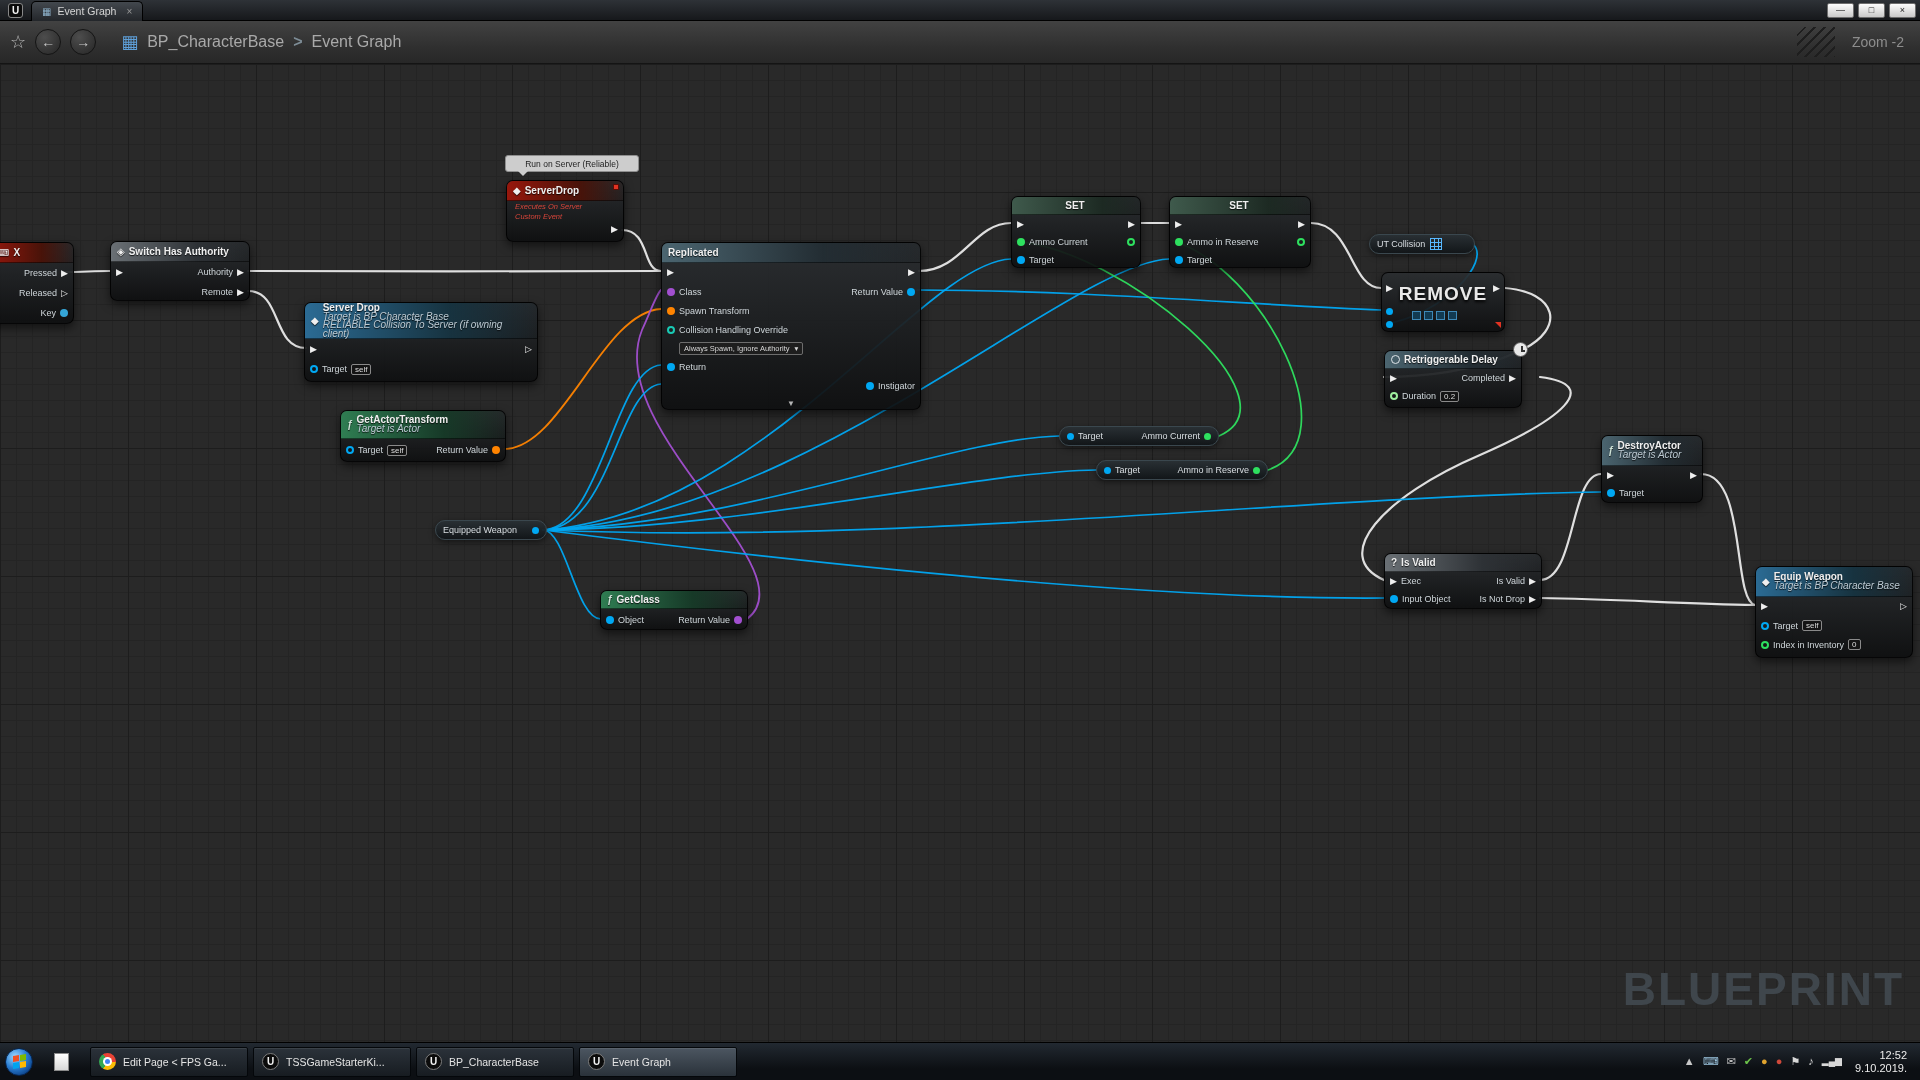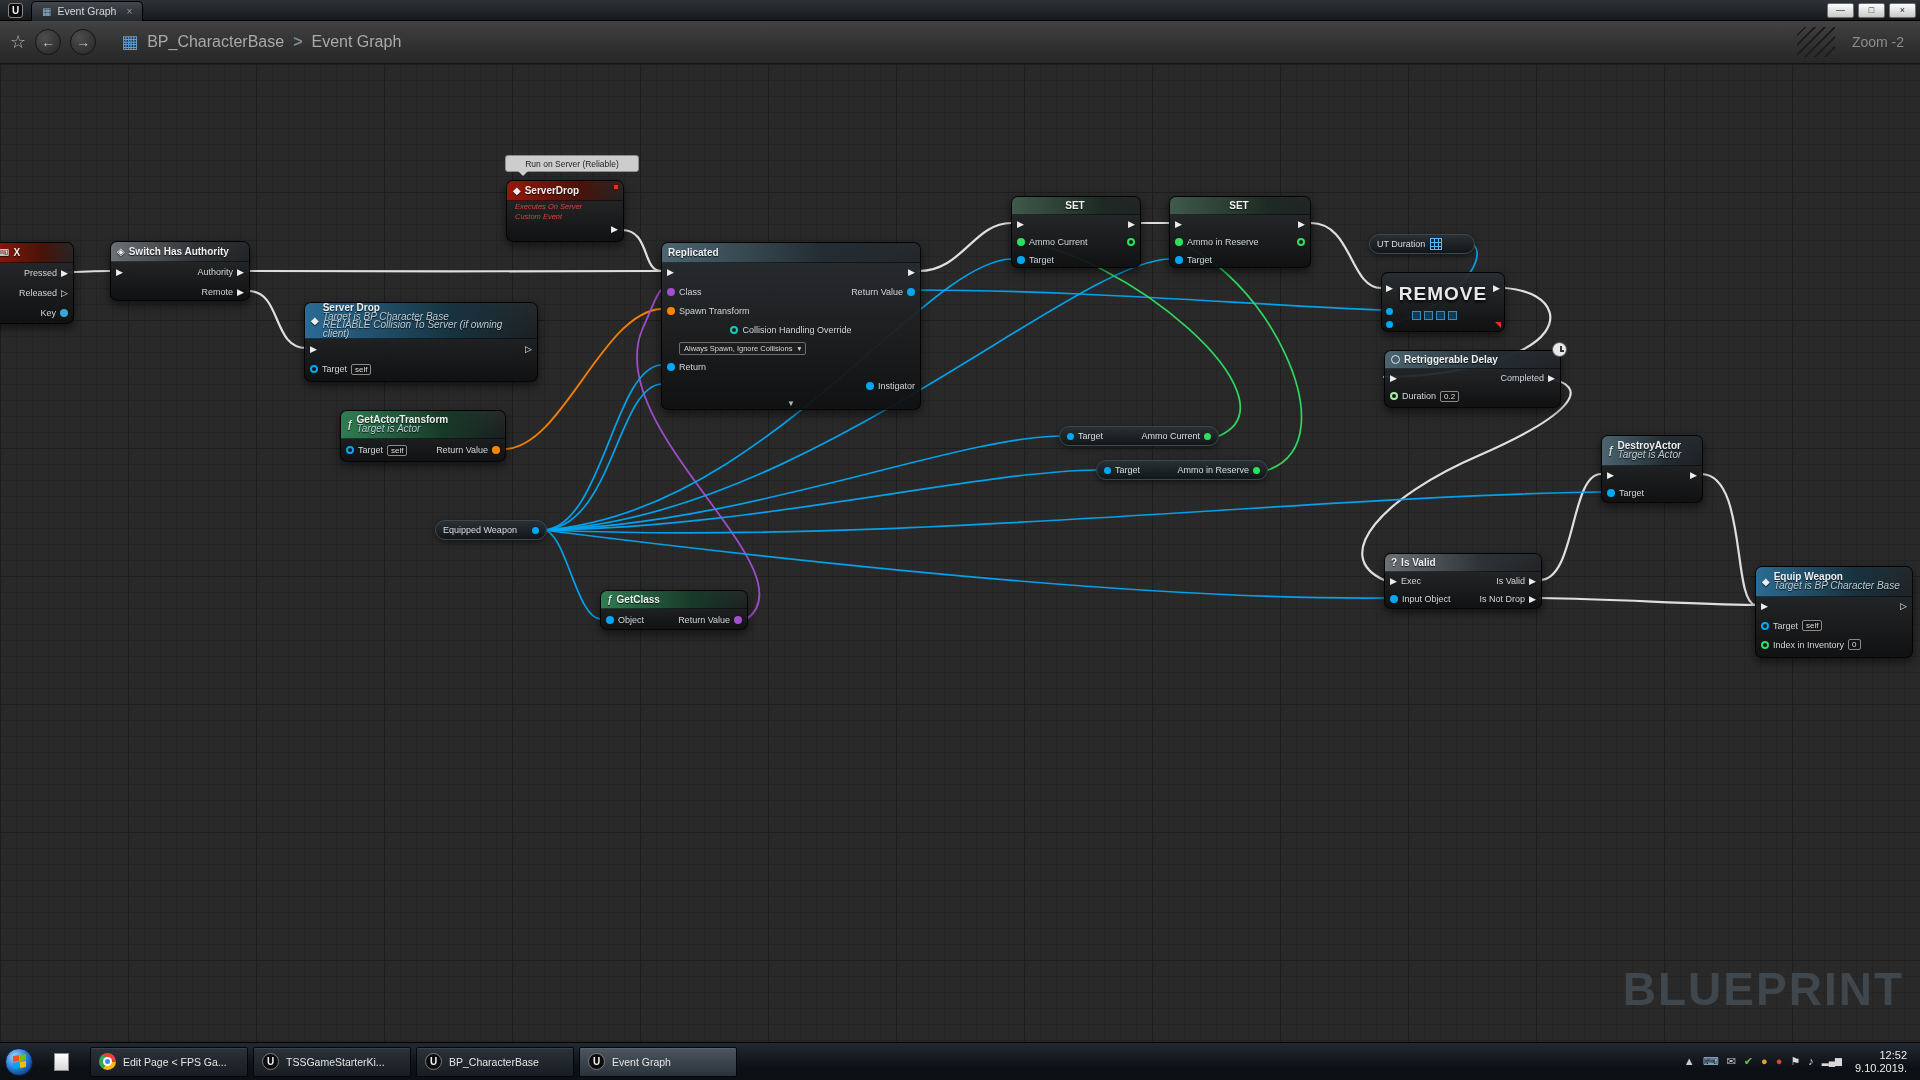--- a/index.html
+++ b/index.html
@@ -315,29 +315,29 @@
           <span class="plabel">Return Value</span>
           <span class="d f-obj"></span>
         </span>
       </div>
       <div class="nr" style="justify-content:flex-start">
         <span class="pin">
           <span class="d f-trn"></span>
           <span class="plabel">Spawn Transform</span>
         </span>
       </div>
-      <div class="nr" style="justify-content:center">
+      <div class="nr" style="justify-content:flex-start">
         <span class="pin">
           <span class="d h-teal"></span>
           <span class="plabel">Collision Handling Override</span>
         </span>
       </div>
       <div class="nr nr18" style="justify-content:flex-start">
         <span class="dropdown">
-          <span>Always Spawn, Ignore Collisions</span>
+          <span>Always Spawn, Ignore Authority</span>
           <span>▾</span>
         </span>
       </div>
       <div class="nr" style="justify-content:flex-start">
         <span class="pin">
           <span class="d f-obj"></span>
           <span class="plabel">Return</span>
         </span>
       </div>
       <div class="nr" style="justify-content:flex-end">
@@ -404,40 +404,40 @@
       </div>
       <div class="nr nr18" style="justify-content:flex-start">
         <span class="pin">
           <span class="d f-obj"></span>
           <span class="plabel">Target</span>
         </span>
       </div>
     </div>
 
     <div class="pill" style="left:1369px;top:170px;width:106px">
-      <span>UT Duration</span>
+      <span>UT Collision</span>
       <span class="grid9"></span>
     </div>
 
     <div class="node" style="left:1381px;top:208px;width:124px;height:60px">
       <span class="exec abs" style="left:4px;top:11px">▶</span>
       <span class="exec abs" style="right:4px;top:11px">▶</span>
       <span class="d d7 f-obj abs" style="left:4px;top:35px"></span>
       <span class="d d7 f-obj abs" style="left:4px;top:48px"></span>
       <div class="remove-title">REMOVE</div>
       <div class="sqrow">
         <span class="sq"></span>
           <span class="sq"></span>
           <span class="sq"></span>
           <span class="sq"></span>
       </div>
       <span class="remove-err"></span>
     </div>
 
-    <div class="node" style="left:1384px;top:286px;width:177px;height:58px">
+    <div class="node" style="left:1384px;top:286px;width:138px;height:58px">
       <span class="clockbadge"></span>
       <div class="nh hdr-slate" style="height:18px">
         <span class="clockmini"></span>
         <span>Retriggerable Delay</span>
       </div>
       <div class="nr nr18">
         <span class="pin">
             <span class="exec">▶</span>
           </span>
         <span class="pin">

